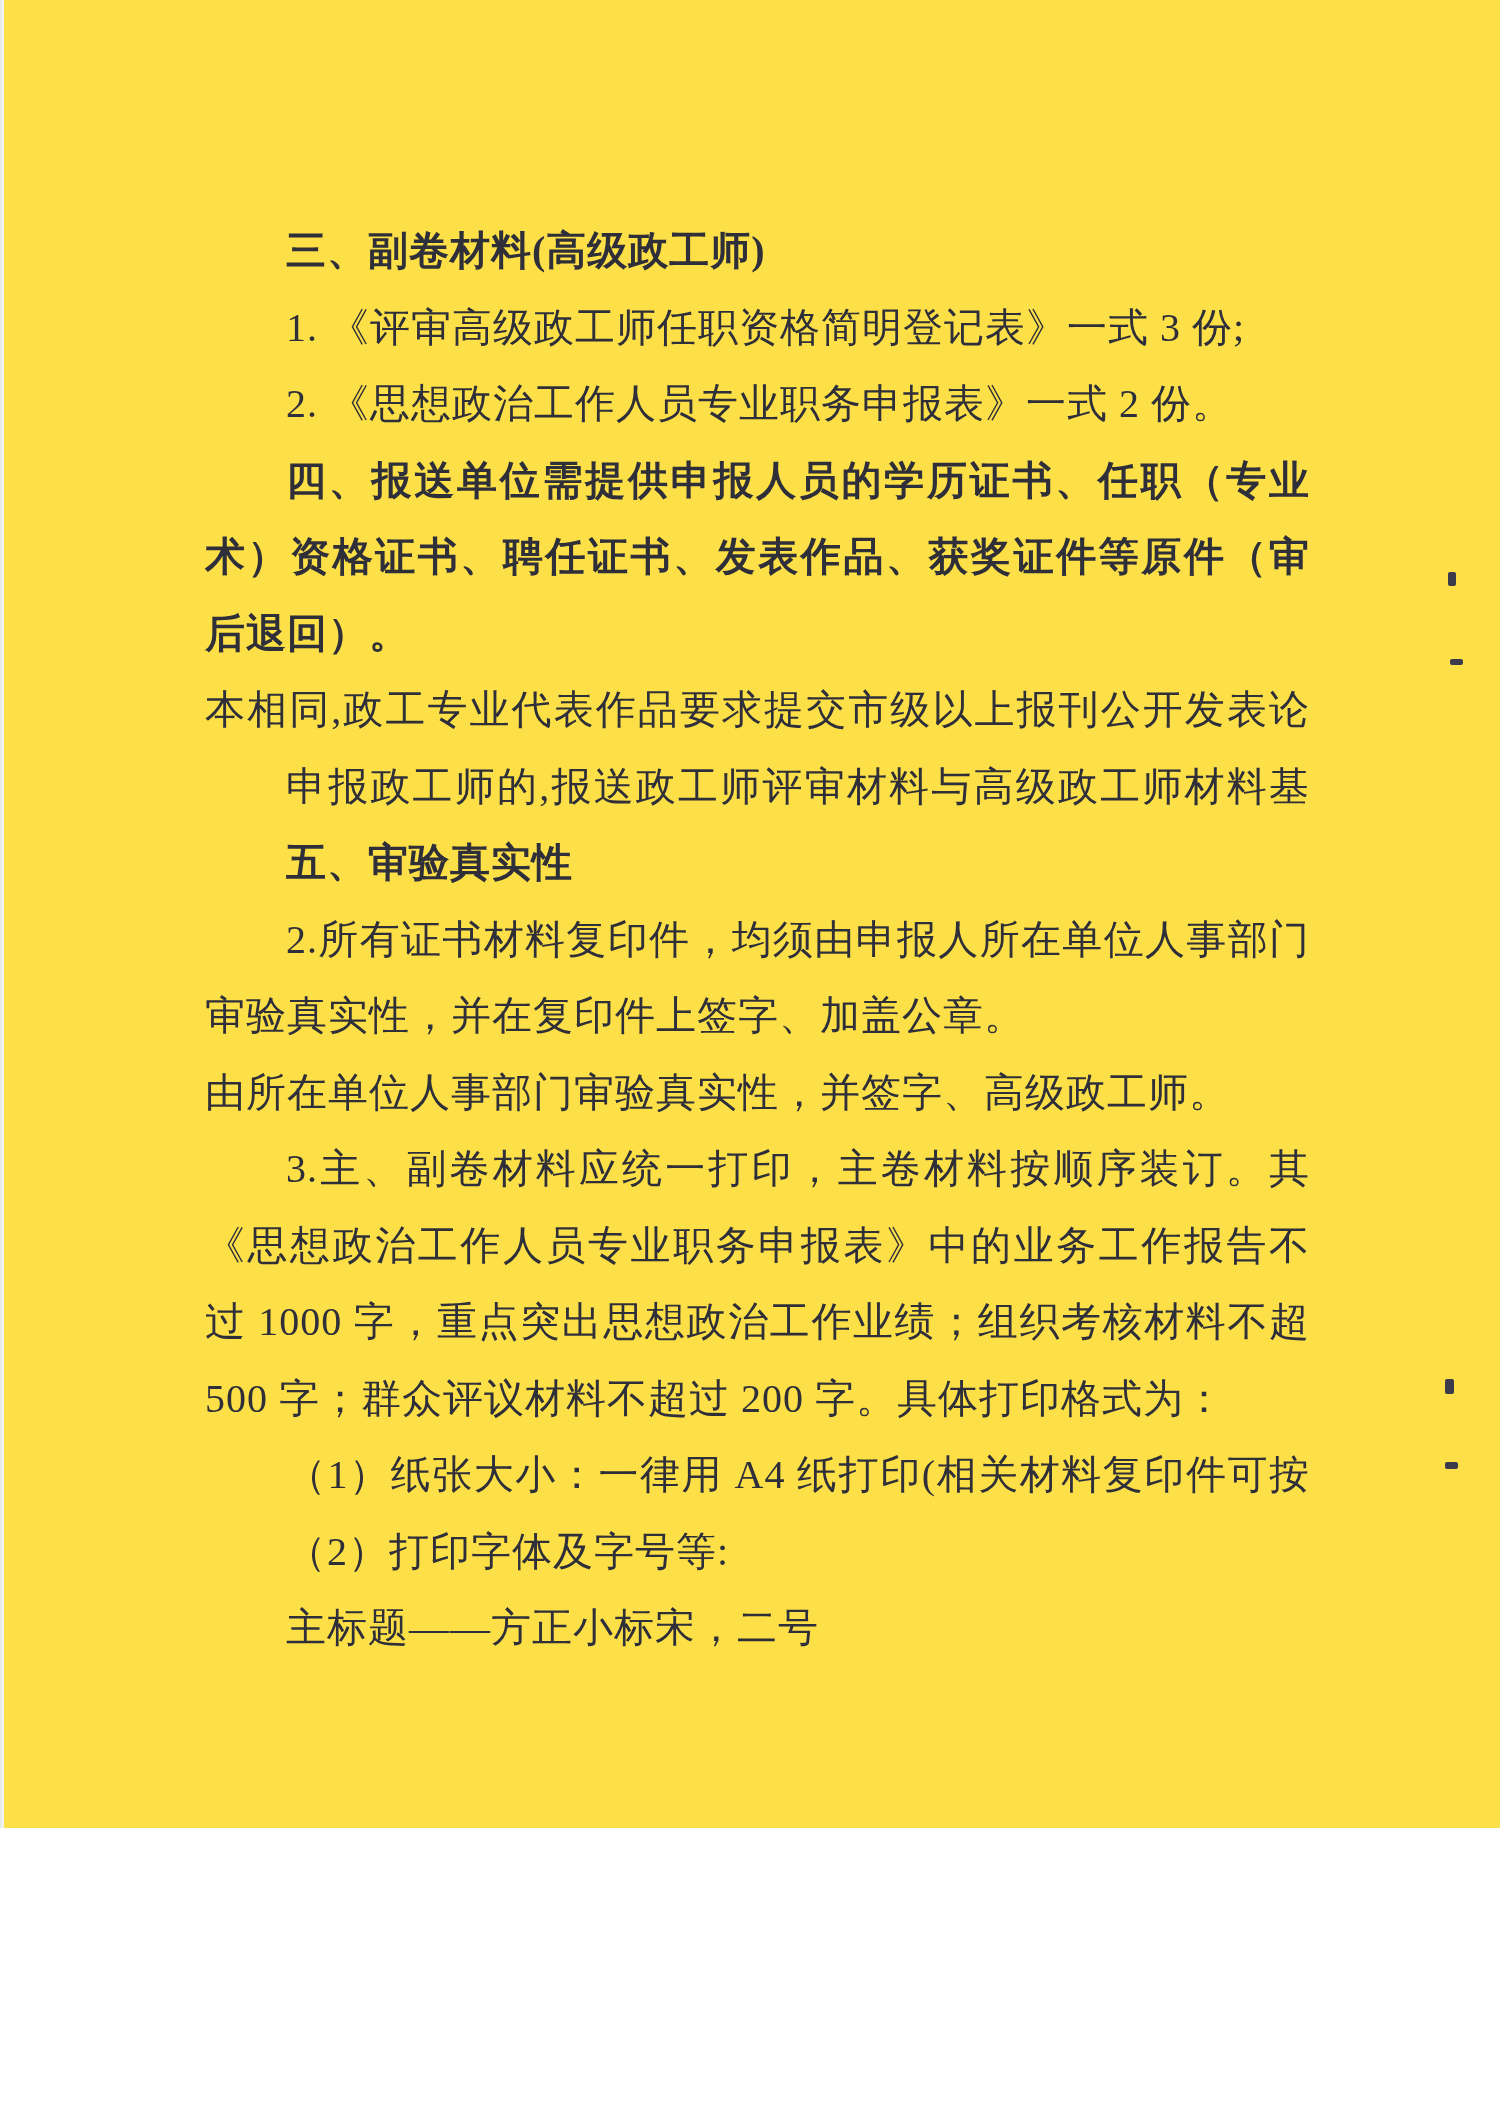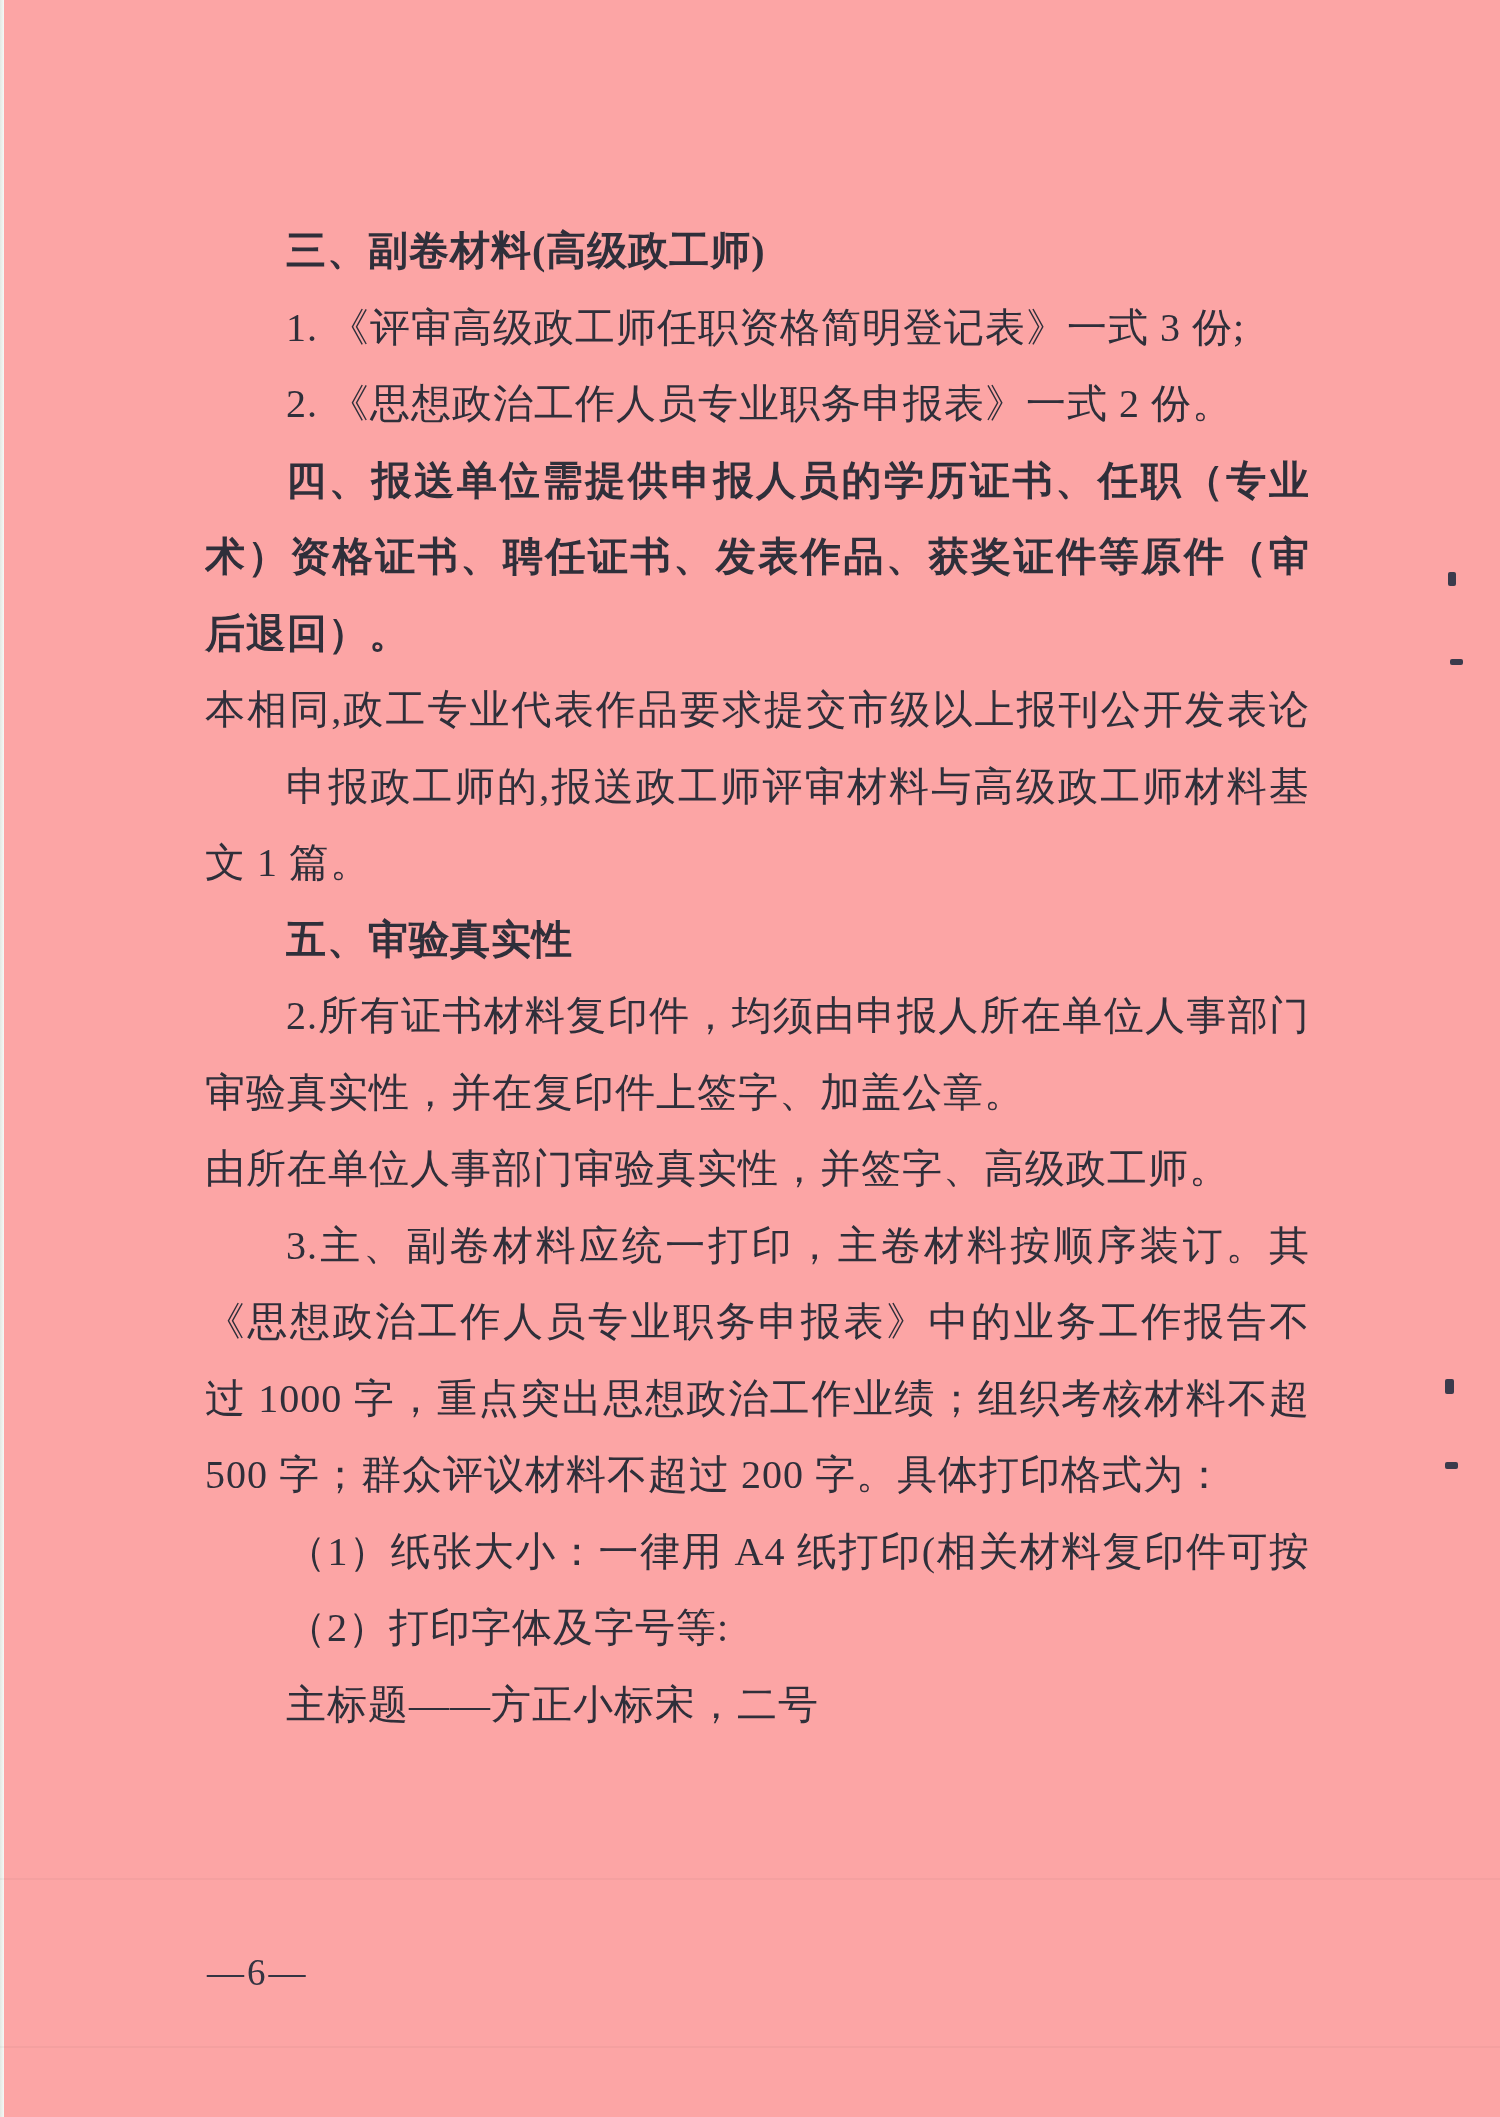--- a/index.html
+++ b/index.html
@@ -3,22 +3,22 @@
 <meta charset="utf-8">
 <style>
   html, body {
     margin: 0;
     padding: 0;
     background: #ffffff;
   }
   .page {
     position: relative;
     width: 1500px;
-    height: 2117px;
-    background: #fca5a5;
+    height: 1828px;
+    background: #fde047;
     overflow: hidden;
     font-family: "Liberation Serif", "DejaVu Serif", serif;
     color: #2f2f3a;
   }
   
   .scan-edge-left {
     position: absolute;
     left: 0; top: 0;
     width: 4px; height: 2117px;
     background: linear-gradient(to right, #e3e8e2, #f6f7f5);
@@ -87,21 +87,20 @@
 
   <div class="textblock">
     <div class="line bold indent">三、副卷材料(高级政工师)</div>
     <div class="line indent">1. 《评审高级政工师任职资格简明登记表》一式 3 份;</div>
     <div class="line indent">2. 《思想政治工作人员专业职务申报表》一式 2 份。</div>
     <div class="line bold indent fill">四、报送单位需提供申报人员的学历证书、任职（专业技</div>
     <div class="line bold fill">术）资格证书、聘任证书、发表作品、获奖证件等原件（审核</div>
     <div class="line bold">后退回）。</div>
     <div class="line fill">本相同,政工专业代表作品要求提交市级以上报刊公开发表论</div>
     <div class="line indent fill">申报政工师的,报送政工师评审材料与高级政工师材料基</div>
-    <div class="line">文 1 篇。</div>
     <div class="line bold indent">五、审验真实性</div>
     <div class="line indent fill">2.所有证书材料复印件，均须由申报人所在单位人事部门</div>
     <div class="line">审验真实性，并在复印件上签字、加盖公章。</div>
     <div class="line">由所在单位人事部门审验真实性，并签字、高级政工师。</div>
     <div class="line indent fill">3.主、副卷材料应统一打印，主卷材料按顺序装订。其中，</div>
     <div class="line fill">《思想政治工作人员专业职务申报表》中的业务工作报告不超</div>
     <div class="line fill">过 1000 字，重点突出思想政治工作业绩；组织考核材料不超过</div>
     <div class="line">500 字；群众评议材料不超过 200 字。具体打印格式为：</div>
     <div class="line indent fill">（1）纸张大小：一律用 A4 纸打印(相关材料复印件可按一</div>
     <div class="line indent">（2）打印字体及字号等:</div>

